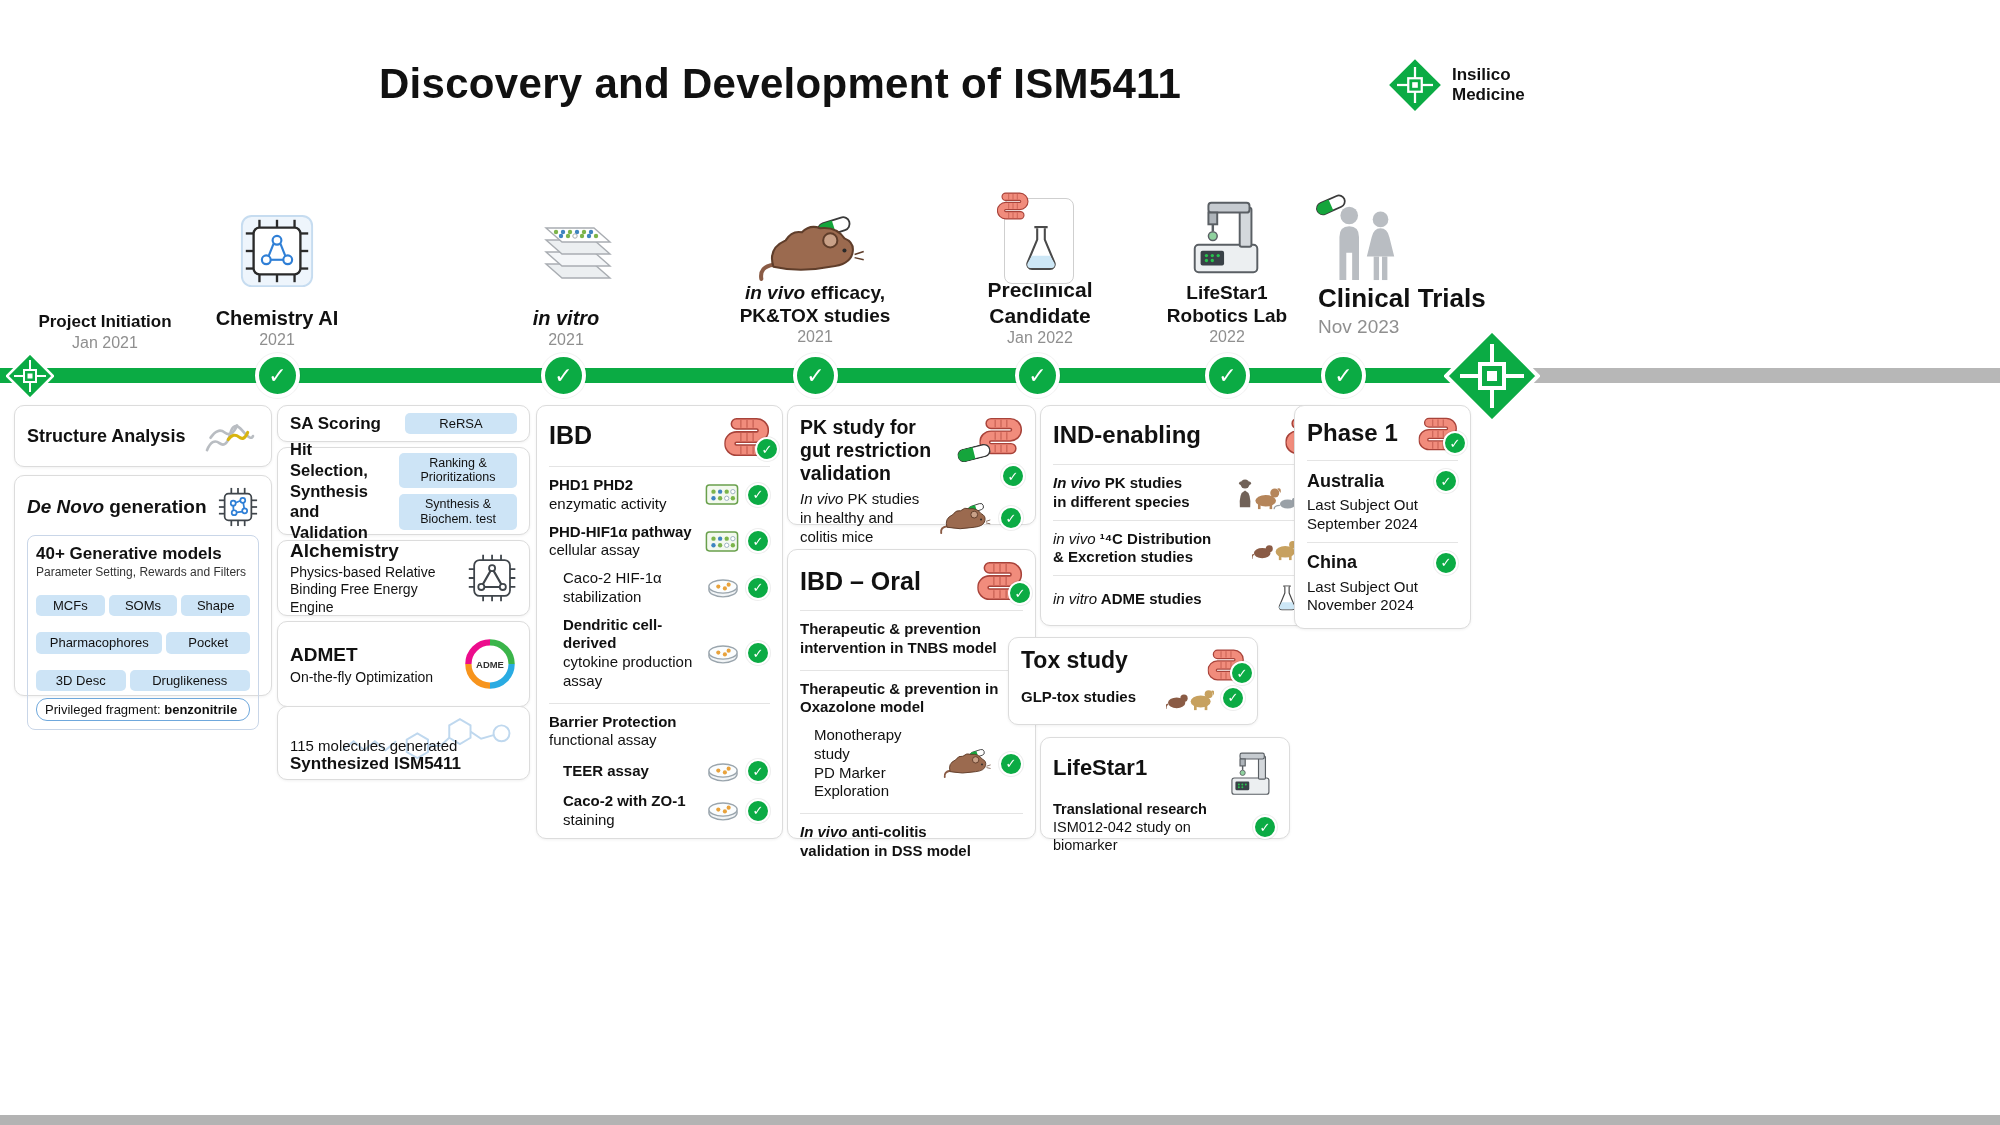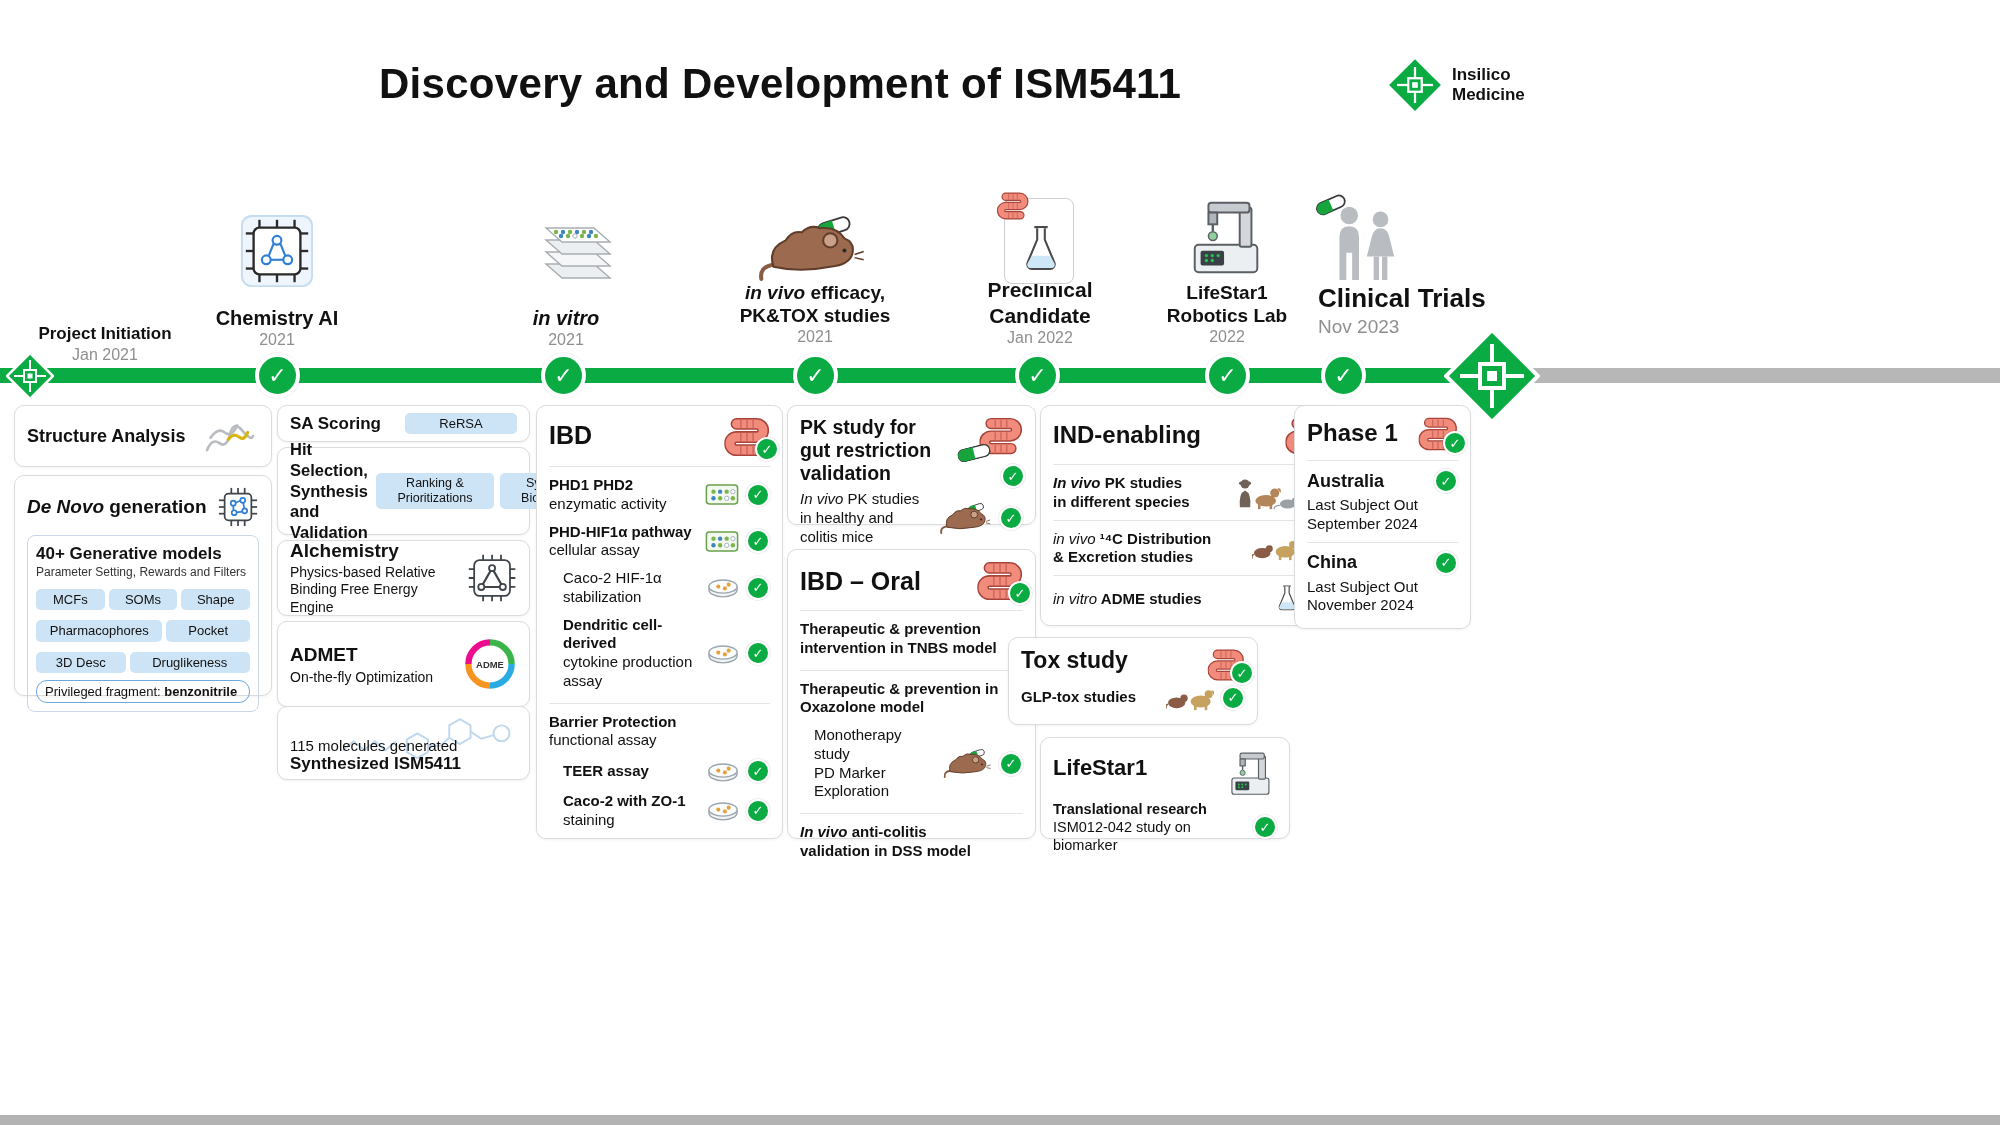--- a/index.html
+++ b/index.html
@@ -46,21 +46,21 @@
   .hr{border:0;border-top:1px solid #e4e4e4;margin:8px 0}
   .ck{flex:0 0 auto;width:24px;height:24px;border-radius:50%;background:#0BAB44;border:2px solid #fff;
       box-shadow:0 0 0 1px rgba(0,0,0,.07);color:#fff;display:inline-flex;align-items:center;
       justify-content:center;font-size:13px;font-weight:700}
   .ck::after{content:"✓"}
   .iconck{position:relative;flex:0 0 auto}
   .iconck .ck{position:absolute;right:-9px;bottom:-3px}
 
   .chip{background:#CDE4F6;border-radius:5px;text-align:center;font-size:13px;padding:3px 6px;line-height:1.18}
   .gen-box{border:1.5px solid #c9d6e8;border-radius:8px;padding:8px;margin-top:7px}
-  .chips-row{display:flex;gap:4px;margin-top:10px}
+  .chips-row{display:flex;gap:4px;margin-top:16px}
   .chips-row .chip{flex:1}
   .chip.w16{flex:1.6}.chip.w14{flex:1.4}
   .priv{border:1.5px solid #6FA8DC;border-radius:11px;padding:3px 8px;font-size:13px;margin-top:7px;white-space:nowrap}
 
   .pk-ic{position:relative;width:58px;height:72px;flex:0 0 auto}
   .pk-ic .s1{position:absolute;right:0;top:0}
   .pk-ic .s2{position:absolute;left:-8px;top:30px;transform:rotate(-14deg)}
   .pk-ic .ck{position:absolute;right:-2px;bottom:0}
 
   .mol-bg{position:absolute;right:6px;top:6px;opacity:.95}
@@ -342,21 +342,21 @@
       <polygon points="24,1 47,24 24,47 1,24" fill="none" stroke="#fff" stroke-width="2"></polygon>
   </svg>
 
   <div class="node" style="left:277px"></div>
   <div class="node" style="left:563px"></div>
   <div class="node" style="left:815px"></div>
   <div class="node" style="left:1037px"></div>
   <div class="node" style="left:1227px"></div>
   <div class="node" style="left:1343px"></div>
 
-  <div class="ms" style="left:105px;top:324px">
+  <div class="ms" style="left:105px;top:312px">
     <div class="b fs17">Project Initiation</div>
     <div class="d fs16">Jan 2021</div>
   </div>
   <div class="ms" style="left:277px;top:306px">
     <div class="b" style="font-size:20px">Chemistry AI</div>
     <div class="d fs16">2021</div>
   </div>
   <div class="ms" style="left:566px;top:306px">
     <div class="b i" style="font-size:20px">in vitro</div>
     <div class="d fs16">2021</div>
@@ -441,21 +441,21 @@
 
   <div class="card vrow" style="left:277px;top:405px;width:253px;height:37px;padding:4px 12px">
     <div class="b fs17">SA Scoring</div>
     <span class="chip" style="width:112px">ReRSA</span>
   </div>
 
   <div class="card vrow" style="left:277px;top:447px;width:253px;height:88px">
     <div class="b pre" style="font-size:16.5px;line-height:1.25">Hit Selection,
 Synthesis
 and Validation</div>
-    <div style="display:flex;flex-direction:row;gap:6px">
+    <div style="display:flex;flex-direction:column;gap:6px">
       <span class="chip pre" style="width:118px;font-size:12.5px">Ranking &amp;
 Prioritizations</span>
       <span class="chip pre" style="width:118px;font-size:12.5px">Synthesis &amp;
 Biochem. test</span>
     </div>
   </div>
 
   <div class="card vrow" style="left:277px;top:540px;width:253px;height:76px">
     <div>
       <div class="b fs19">Alchemistry</div>

